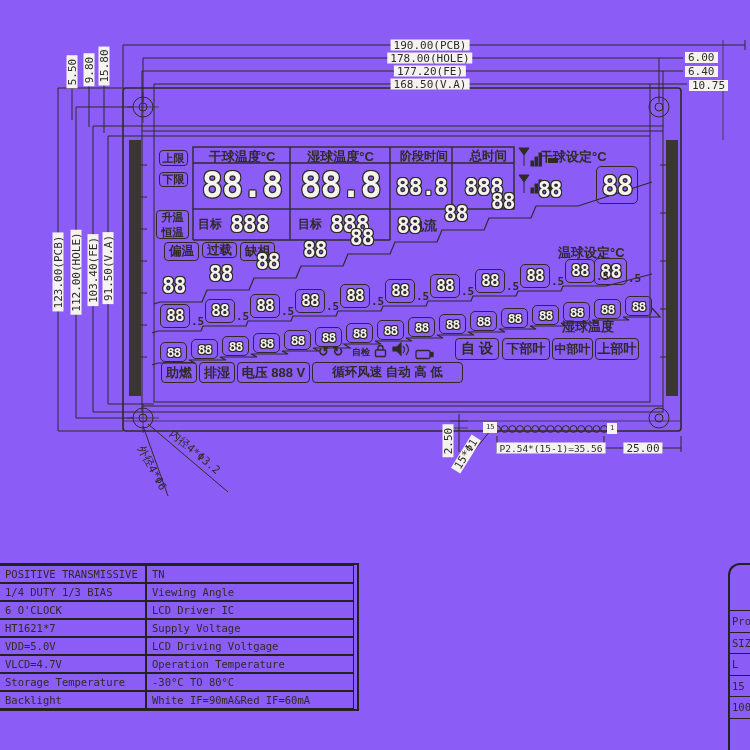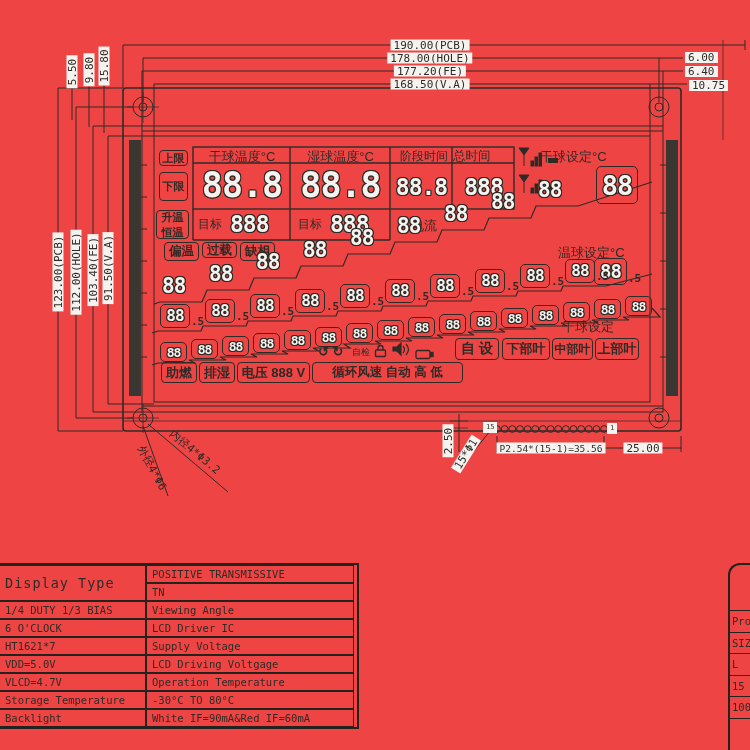--- a/index.html
+++ b/index.html
@@ -1,24 +1,24 @@
 <!DOCTYPE html>
 <html><head>
 <meta charset="utf-8">
 <style>
   html,body{margin:0;padding:0}
-  .sheet{position:relative;width:750px;height:750px;background:#ef4444;overflow:hidden;
+  .sheet{position:relative;width:750px;height:750px;background:#8b5cf6;overflow:hidden;
          font-family:"Liberation Sans",sans-serif;color:#2e2b27}
   .abs{position:absolute}
   svg.underlay{position:absolute;left:0;top:0}
   .lbl{position:absolute;font-size:11px;line-height:11px;background:#f5f3ef;padding:0 3px;white-space:nowrap;
        font-family:"DejaVu Sans Mono","Liberation Mono",monospace}
   .ctr{transform:translate(-50%,-50%)}
   .rot{transform:translate(-50%,-50%) rotate(-90deg)}
-  .cn{position:absolute;font-weight:normal;white-space:nowrap;line-height:1.05}
+  .cn{position:absolute;font-weight:bold;white-space:nowrap;line-height:1.05}
   .box{position:absolute;border:1.6px solid #2e2b27;border-radius:4px;display:flex;align-items:center;
        justify-content:center;font-weight:bold;white-space:nowrap;box-sizing:border-box}
   .seg{font-family:"DejaVu Sans Mono","Liberation Mono",monospace;font-weight:bold;color:#f5f3ef;
        letter-spacing:-1px;line-height:1;
        text-shadow:-1px -1px 0 #2e2b27,1px -1px 0 #2e2b27,-1px 1px 0 #2e2b27,1px 1px 0 #2e2b27,
                    -1px 0 0 #2e2b27,1px 0 0 #2e2b27,0 -1px 0 #2e2b27,0 1px 0 #2e2b27}
   .dbox{border:1.5px solid #2e2b27;border-radius:5px;display:flex;align-items:center;justify-content:center;
         box-sizing:border-box;background:transparent}
   .suf{font-weight:bold;font-size:11px;font-family:"DejaVu Sans Mono",monospace}
   .tag{position:absolute;width:10px;height:5px;background:#2e2b27}
@@ -178,30 +178,30 @@
 
   <div class="lbl rot" style="left:72px;top:72px">5.50</div>
   <div class="lbl rot" style="left:89px;top:70px">9.80</div>
   <div class="lbl rot" style="left:104px;top:66px">15.80</div>
   <div class="lbl rot" style="left:58px;top:272px">123.00(PCB)</div>
   <div class="lbl rot" style="left:76px;top:272px">112.00(HOLE)</div>
   <div class="lbl rot" style="left:93px;top:270px">103.40(FE)</div>
   <div class="lbl rot" style="left:108px;top:268px">91.50(V.A)</div>
 
   <div class="box" style="left:159px;top:150px;width:29px;height:16px;font-size:11px">上限</div>
-  <div class="box" style="left:159px;top:172px;width:29px;height:29px;font-size:11px">下限</div>
+  <div class="box" style="left:159px;top:172px;width:29px;height:15px;font-size:11px">下限</div>
   <div class="box" style="left:156px;top:210px;width:33px;height:29px;font-size:11px;flex-direction:column">
     <span>升温</span>
       <span>恒温</span>
   </div>
 
   <div class="cn" style="left:194px;top:150px;width:96px;text-align:center;font-size:13px">干球温度°C</div>
   <div class="cn" style="left:291px;top:150px;width:99px;text-align:center;font-size:13px">湿球温度°C</div>
   <div class="cn" style="left:391px;top:150px;width:66px;text-align:center;font-size:12px">阶段时间</div>
-  <div class="cn" style="left:453px;top:150px;width:54px;text-align:left;font-size:12.5px">总时间</div>
+  <div class="cn" style="left:453px;top:150px;width:54px;text-align:right;font-size:12.5px">总时间</div>
 
   <div class="abs seg" style="left:196px;top:168px;width:92px;text-align:center;font-size:35px">88.8</div>
   <div class="abs seg" style="left:293px;top:168px;width:95px;text-align:center;font-size:35px">88.8</div>
   <div class="abs seg" style="left:391px;top:176px;width:61px;text-align:center;font-size:23px">88.8</div>
   <div class="abs seg" style="left:453px;top:176px;width:61px;text-align:center;font-size:23px">888</div>
 
   <div class="cn" style="left:198px;top:218px;font-size:12px">目标</div>
   <div class="abs seg" style="left:230px;top:213px;font-size:23px">888</div>
   <div class="cn" style="left:298px;top:218px;font-size:12px">目标</div>
   <div class="abs seg" style="left:330px;top:213px;font-size:23px">888</div>
@@ -237,21 +237,21 @@
   <div class="box" style="left:202px;top:242px;width:35px;height:16px;font-size:12.5px">过载</div>
   <div class="box" style="left:240px;top:242px;width:35px;height:19px;font-size:12.5px">缺相</div>
 
   <div class="cn" style="left:558px;top:246px;font-size:13px">温球设定°C</div>
   <div class="abs" style="left:594px;top:258px;display:flex;align-items:flex-end;gap:1px">
     <span class="dbox" style="width:33px;height:27px">
         <span class="seg" style="font-size:19px">88</span>
       </span>
     <span class="suf">.5</span>
   </div>
-  <div class="cn" style="left:562px;top:320px;font-size:13px">干球设定</div>
+  <div class="cn" style="left:562px;top:320px;font-size:13px">湿球温度</div>
 
   <div id="stairs">
       <div class="abs seg" style="left: 162px; top: 276px; font-size: 21px;">88</div>
       <div class="abs seg" style="left: 209px; top: 264px; font-size: 21px;">88</div>
       <div class="abs seg" style="left: 256px; top: 252px; font-size: 21px;">88</div>
       <div class="abs seg" style="left: 303px; top: 240px; font-size: 21px;">88</div>
       <div class="abs seg" style="left: 350px; top: 228px; font-size: 21px;">88</div>
       <div class="abs seg" style="left: 397px; top: 216px; font-size: 21px;">88</div>
       <div class="abs seg" style="left: 444px; top: 204px; font-size: 21px;">88</div>
       <div class="abs seg" style="left: 491px; top: 192px; font-size: 21px;">88</div>
@@ -401,21 +401,20 @@
   <div class="lbl" style="left:607px;top:423px;font-size:7px">1</div>
   <div class="lbl rot" style="left:448px;top:441px">2.50</div>
   <div class="lbl" style="left:466px;top:454px;transform:translate(-50%,-50%) rotate(-58deg)">15*Φ1</div>
   <div class="lbl ctr" style="left:551px;top:448px;font-size:9.5px">P2.54*(15-1)=35.56</div>
   <div class="lbl ctr" style="left:643px;top:448px">25.00</div>
 
   <div class="lbl" style="left:195px;top:452px;transform:translate(-50%,-50%) rotate(40deg);background:transparent">内径4*Φ3.2</div>
   <div class="lbl" style="left:152px;top:468px;transform:translate(-50%,-50%) rotate(62deg);background:transparent">外径4*Φ6</div>
 
   <div class="spec" id="spec-table">
-      <div class="dtype" style="grid-row: span 2;">Display Type</div>
       <div>POSITIVE TRANSMISSIVE</div>
       <div>TN</div>
       <div>1/4 DUTY  1/3 BIAS</div>
       <div>Viewing Angle</div>
       <div>6 O'CLOCK</div>
       <div>LCD Driver IC</div>
       <div>HT1621*7</div>
       <div>Supply Voltage</div>
       <div>VDD=5.0V</div>
       <div>LCD Driving Voltgage</div>

